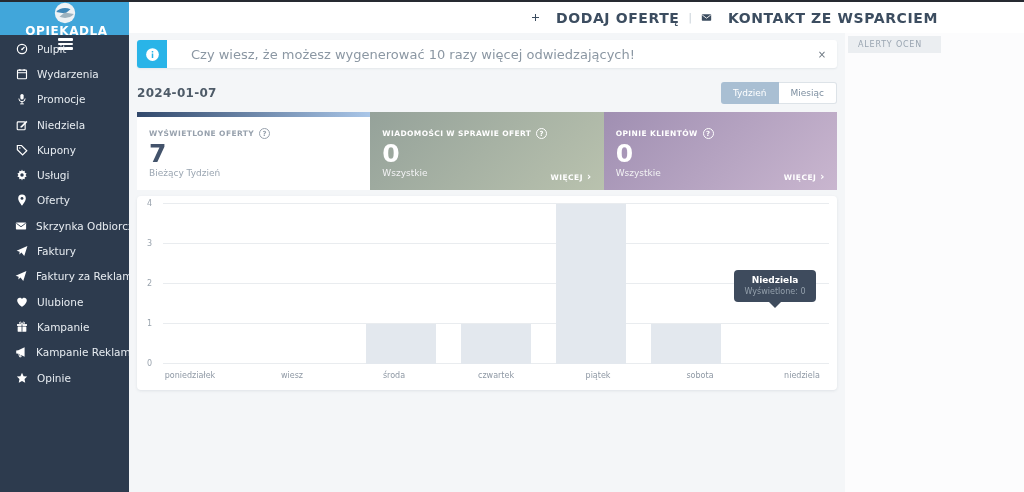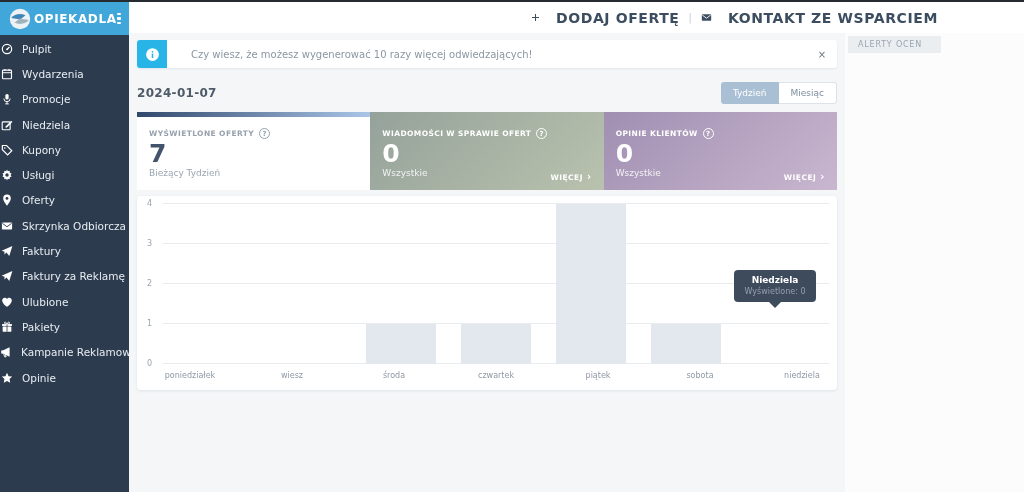--- a/index.html
+++ b/index.html
@@ -3,46 +3,46 @@
 <meta charset="utf-8">
 <style>
   * { margin:0; padding:0; box-sizing:border-box; }
   html,body { width:1024px; height:492px; overflow:hidden; }
   body { font-family:"DejaVu Sans","Liberation Sans",sans-serif; background:#fff; }
   .stage { position:relative; width:1024px; height:492px; }
   .topline { position:absolute; left:0; top:0; width:1024px; height:2px; background:#262a31; }
 
   
   .sidebar { position:absolute; left:0; top:2px; width:129px; height:490px; background:#2d3b4e; }
-  .side-header { height:33px; background:#41a6da; display:flex; align-items:center; padding:0 8px 0 9px; }
+  .side-header { height:33px; background:#41a6da; display:flex; align-items:center; padding:0 8px 0 9px;flex-direction:column; }
   .logo-mark { width:22px; height:22px; flex:0 0 22px; }
   .brand { color:#fff; font-size:12px; font-weight:bold; letter-spacing:.6px; margin-left:3px; flex:1; white-space:nowrap; }
   .burger { width:15px; display:flex; flex-direction:column; gap:2px; cursor:pointer; }
   .burger span { display:block; height:2.5px; background:#fff; border-radius:1px; }
   .side-menu { padding-top:1px; }
-  .side-item { height:25.3px; display:flex; align-items:center; color:#e7ecf1; font-size:10.5px; cursor:pointer; }
+  .side-item { height:25.3px; display:flex; align-items:center; padding-left:15px; color:#e7ecf1; font-size:10.5px; cursor:pointer; }
   .s-icon { width:13px; height:13px; margin-right:9px; display:flex; align-items:center; justify-content:center; color:#fff; }
   .s-icon svg { display:block; }
   .s-label { white-space:nowrap; }
 
   
   .topbar { position:absolute; left:129px; top:2px; width:895px; height:31px; background:#fff; display:flex; align-items:center; justify-content:flex-end; padding-right:86px; }
   .top-link { display:flex; align-items:center; gap:16px; color:#3c4d60; font-size:14px; font-weight:bold; letter-spacing:.6px; cursor:pointer; white-space:nowrap; }
   .top-sep { color:#c3ccd4; margin:0 9px; font-size:10px; }
   .top-link .t-icon { color:#3c4d60; display:flex; }
 
   
   .main { position:absolute; left:129px; top:33px; width:716px; height:459px; background:#f4f6f8; }
   .rightcol { position:absolute; left:845px; top:33px; width:179px; height:459px; background:#fcfcfd; }
   .alerty { position:absolute; left:3px; top:3px; width:93px; height:17px; background:#ebeef1; color:#9aa5b1; font-size:8px; letter-spacing:.8px; display:flex; align-items:center; padding-left:10px; }
 
   
   .banner { position:absolute; left:8px; top:7px; width:700px; height:28px; background:#fff; border-radius:3px; box-shadow:0 1px 2px rgba(40,60,80,.08); display:flex; align-items:center; }
   .banner-icon { width:30px; height:28px; background:#29b4e8; border-radius:3px 0 0 3px; display:flex; align-items:center; justify-content:center; flex:0 0 30px; }
-  .banner-text { flex:1; padding-left:24px; font-size:10px; color:#8b97a3; }
+  .banner-text { flex:1; padding-left:24px; font-size:13px; color:#8b97a3; }
   .banner-close { width:30px; text-align:center; color:#6b7680; font-size:10px; cursor:pointer; }
 
   
   .toolbar { position:absolute; left:8px; top:49px; width:700px; height:22px; display:flex; align-items:center; justify-content:space-between; }
   .date { font-size:12px; font-weight:bold; color:#4e5b68; letter-spacing:.3px; }
   .btn-group { display:flex; }
   .btn { height:22px; padding:0 12px; font-size:9px; display:flex; align-items:center; cursor:pointer; }
   .btn-active { background:#a9bfd3; color:#fff; border-radius:3px 0 0 3px; }
   .btn-plain { background:#fff; color:#7d8fa0; border:1px solid #dde3e8; border-left:none; border-radius:0 3px 3px 0; }
 
@@ -208,21 +208,21 @@
         </div>
         <div class="side-item">
           <span class="s-icon">
             <svg viewBox="0 0 16 16" width="12" height="12">
               <rect x="2.2" y="7.4" width="11.6" height="6.9" rx=".6" fill="currentColor"></rect>
               <rect x="1.4" y="4.1" width="13.2" height="2.5" fill="currentColor"></rect>
               <path d="M8 4v10.4" stroke="#2d3b4e" stroke-width="1.1"></path>
               <path d="M8 4.1C7.7 2.2 5.9.8 4.8 1.8c-1.1 1-.1 2.3 3.2 2.3zm0 0c.3-1.9 2.1-3.3 3.2-2.3 1.1 1 .1 2.3-3.2 2.3z" fill="none" stroke="currentColor" stroke-width="1.1"></path>
             </svg>
           </span>
-          <span class="s-label">Pakiety</span>
+          <span class="s-label">Kampanie</span>
         </div>
         <div class="side-item">
           <span class="s-icon">
             <svg viewBox="0 0 16 16" width="12" height="12">
               <path d="M1.6 6.1v3.8l2.8.5 8.4 3.8V1.8L4.4 5.6z" fill="currentColor"></path>
               <path d="M5 10.9l1.2 3.5h2L7 10.7" fill="none" stroke="currentColor" stroke-width="1.3"></path>
             </svg>
           </span>
           <span class="s-label">Kampanie Reklamowe</span>
         </div>

